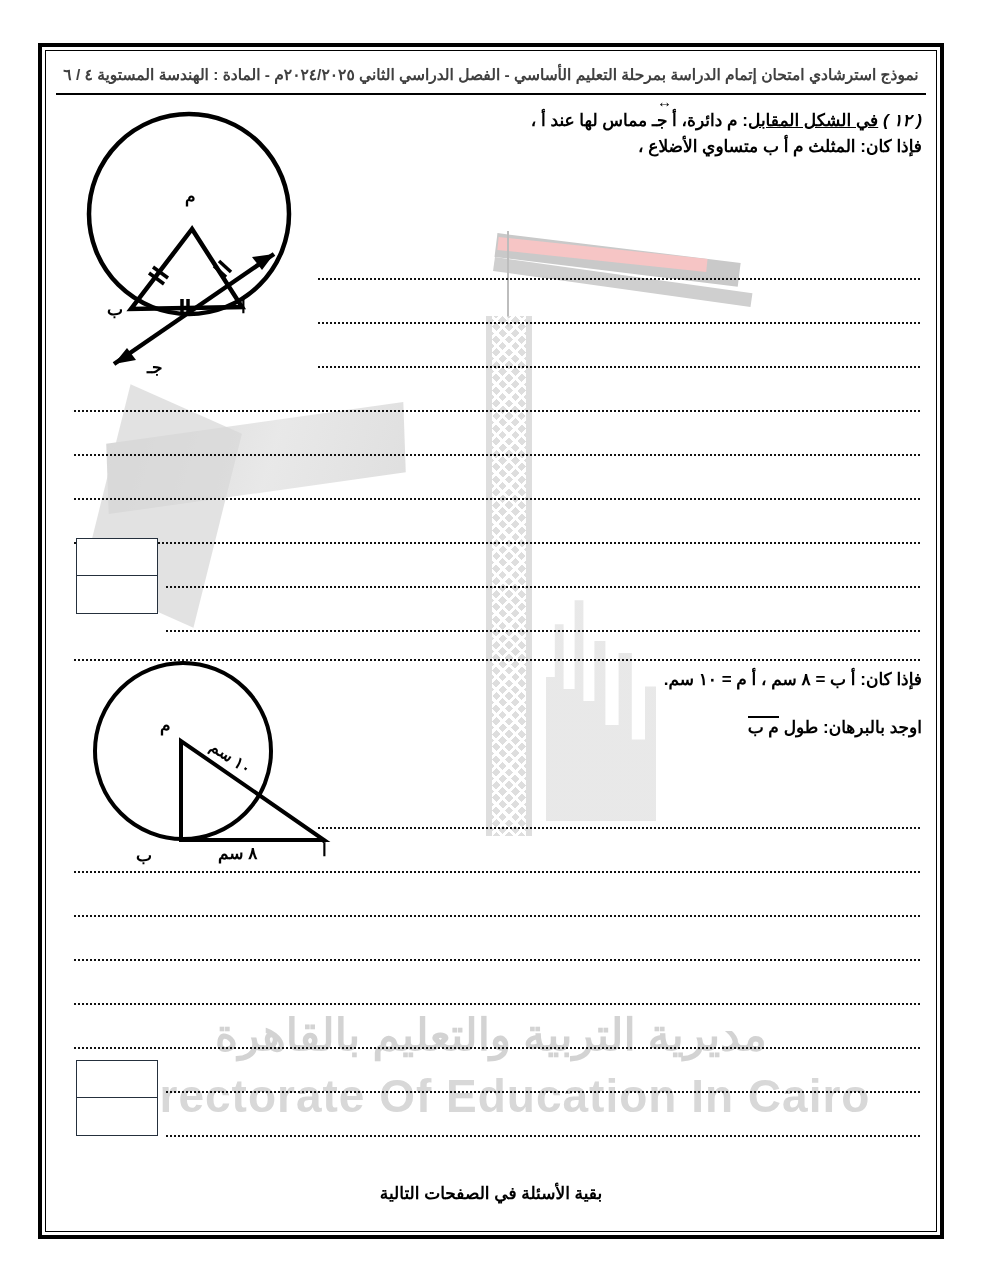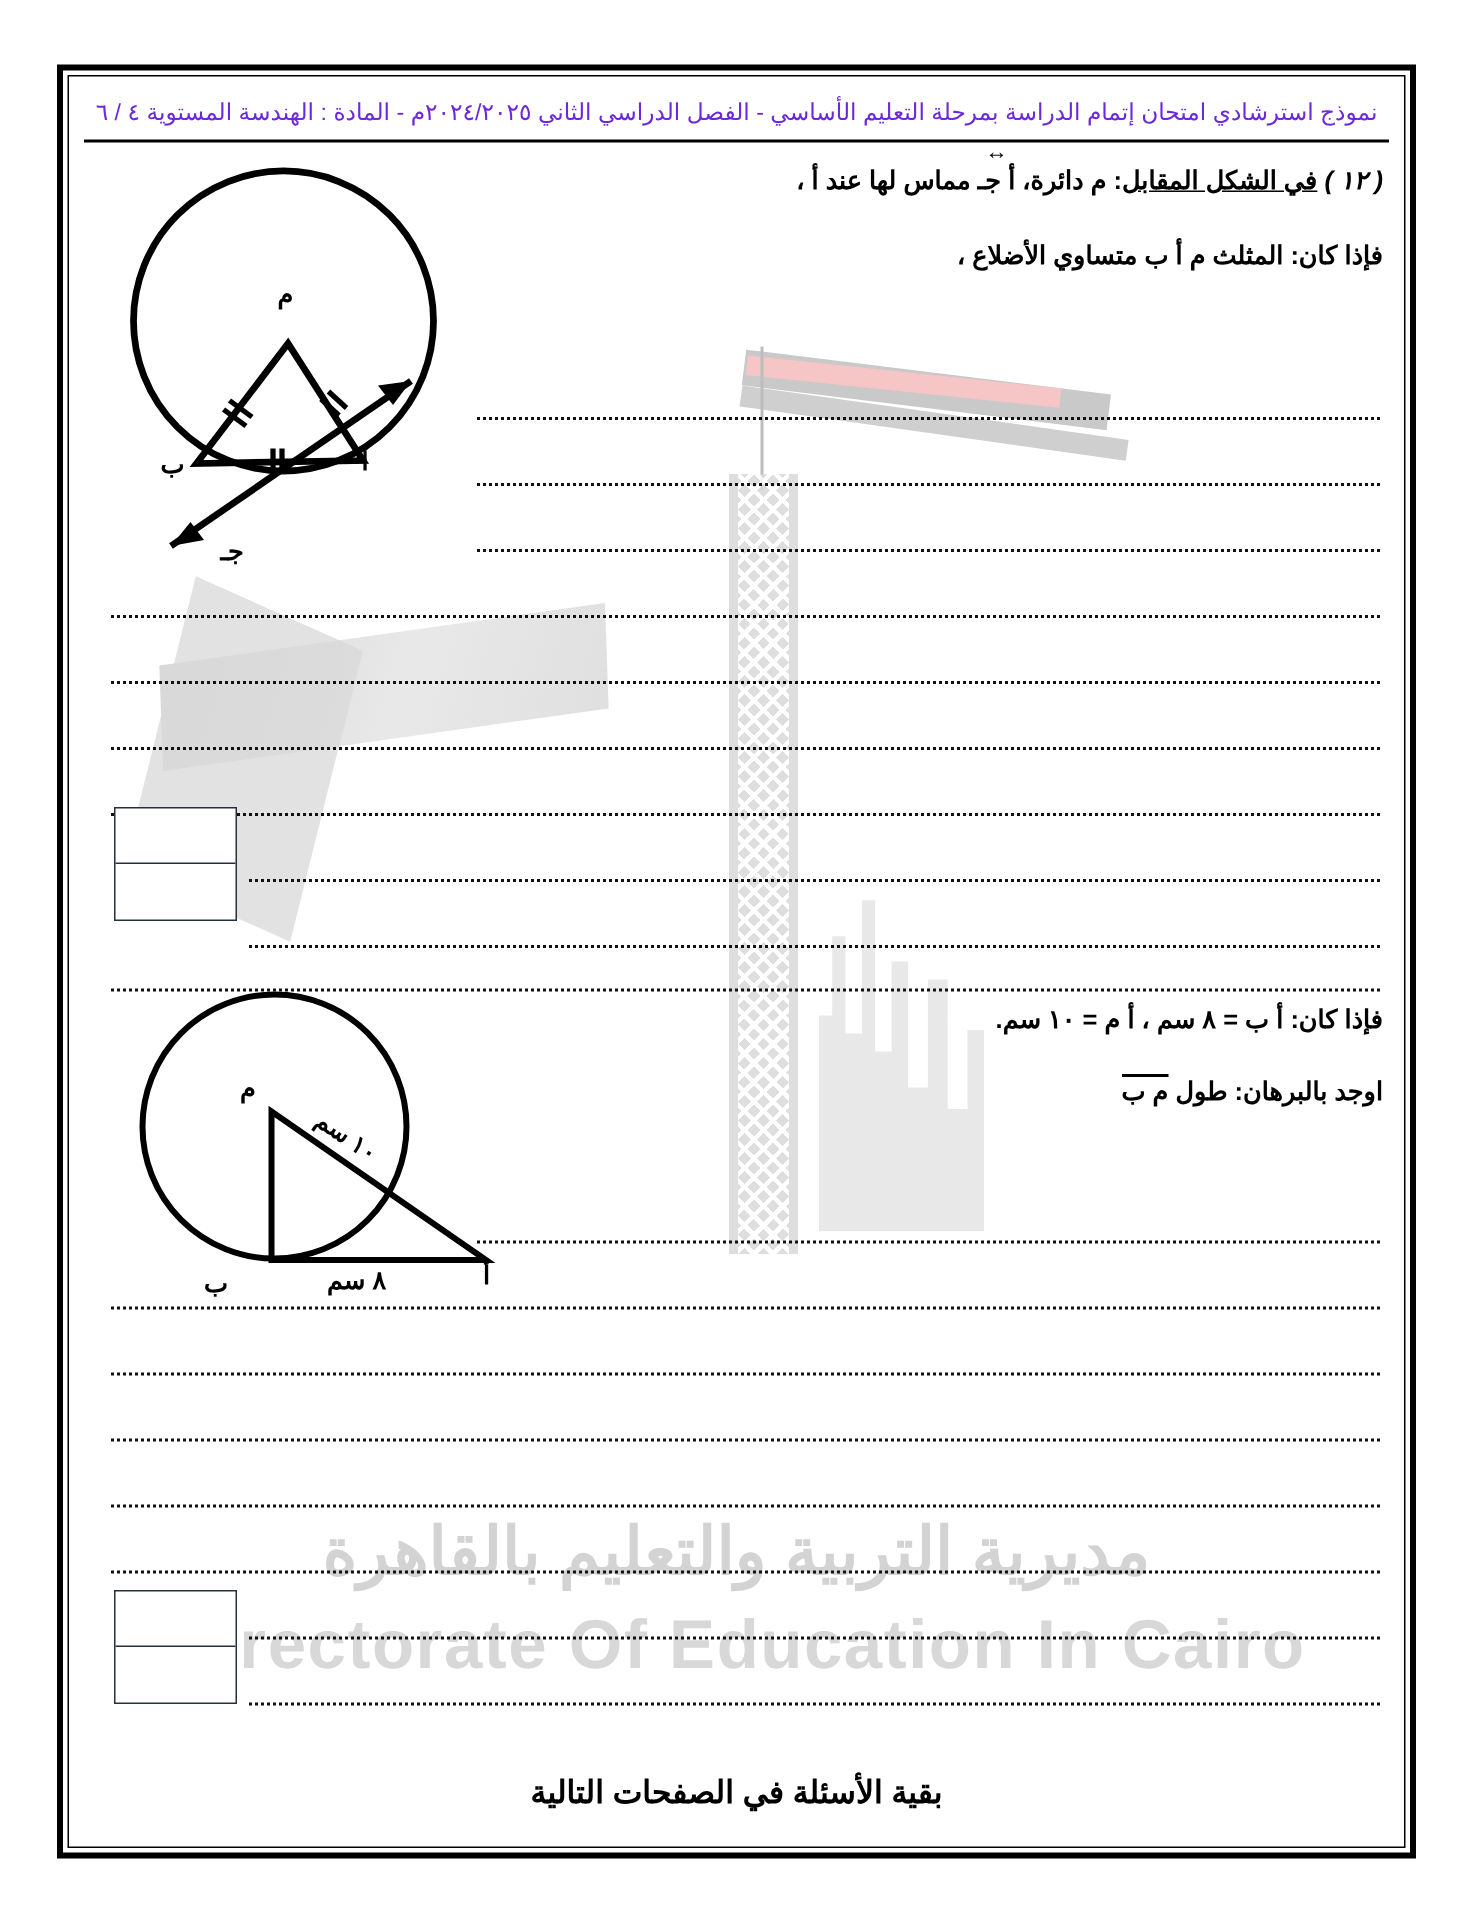--- a/index.html
+++ b/index.html
@@ -151,22 +151,22 @@
     left: 10px; right: 10px; top: 10px;
     height: 34px;
     display: flex;
     align-items: center;
     justify-content: center;
     border-bottom: 2px solid #000;
     padding-bottom: 4px;
   }
   .doc-header .hdr-text {
     font-size: 15.5px;
-    font-weight: 400;
-    color: #6d28d9;
+    font-weight: 700;
+    color: #404040;
     white-space: nowrap;
     letter-spacing: -0.2px;
   }
 
   
   .q-block { position: absolute; text-align: right; direction: rtl; }
   .q-line {
     font-size: 17px;
     font-weight: 700;
     color: #000;
@@ -208,21 +208,21 @@
     height: 37px;
   }
   .ans-box .half.top { border-bottom: 1.6px solid #25303d; }
 
   
   .footer-note {
     position: absolute;
     left: 0; right: 0;
     top: 1132px;
     text-align: center;
-    font-size: 21px;
+    font-size: 17px;
     font-weight: 700;
     color: #000;
   }
 
   
   .fig { position: absolute; }
   .fig-label {
     position: absolute;
     font-size: 17px;
     font-weight: 700;
@@ -255,21 +255,21 @@
       <span class="hdr-text">نموذج استرشادي امتحان إتمام الدراسة بمرحلة التعليم الأساسي - الفصل الدراسي الثاني ٢٠٢٤/٢٠٢٥م - المادة : الهندسة المستوية ٤ / ٦</span>
     </div>
 
     <div class="q-block" style="right:14px; top:54px; width:650px;">
       <div class="q-line">
         <span class="q-num">( ١٢ )</span>
         <span class="u-line">في الشكل المقابل</span><span>: م دائرة،</span>
         <span class="dblarrow">أ جـ</span>
         <span>مماس لها عند أ ،</span>
       </div>
-      <div class="q-line" style="margin-top:24px; padding-left:50px;">
+      <div class="q-line" style="padding-left:50px;">
         <span>فإذا كان: المثلث  م أ ب متساوي الأضلاع ،</span>
       </div>
     </div>
 
     <div class="fig" style="left:28px; top:48px; width:270px; height:300px;">
       <svg width="270" height="300" viewBox="0 0 270 300">
         <circle cx="115" cy="115" r="100" fill="none" stroke="#000" stroke-width="4.5"></circle>
 
         <polygon points="118,130 57,210 168,208" fill="none" stroke="#000" stroke-width="4.5"></polygon>
 

